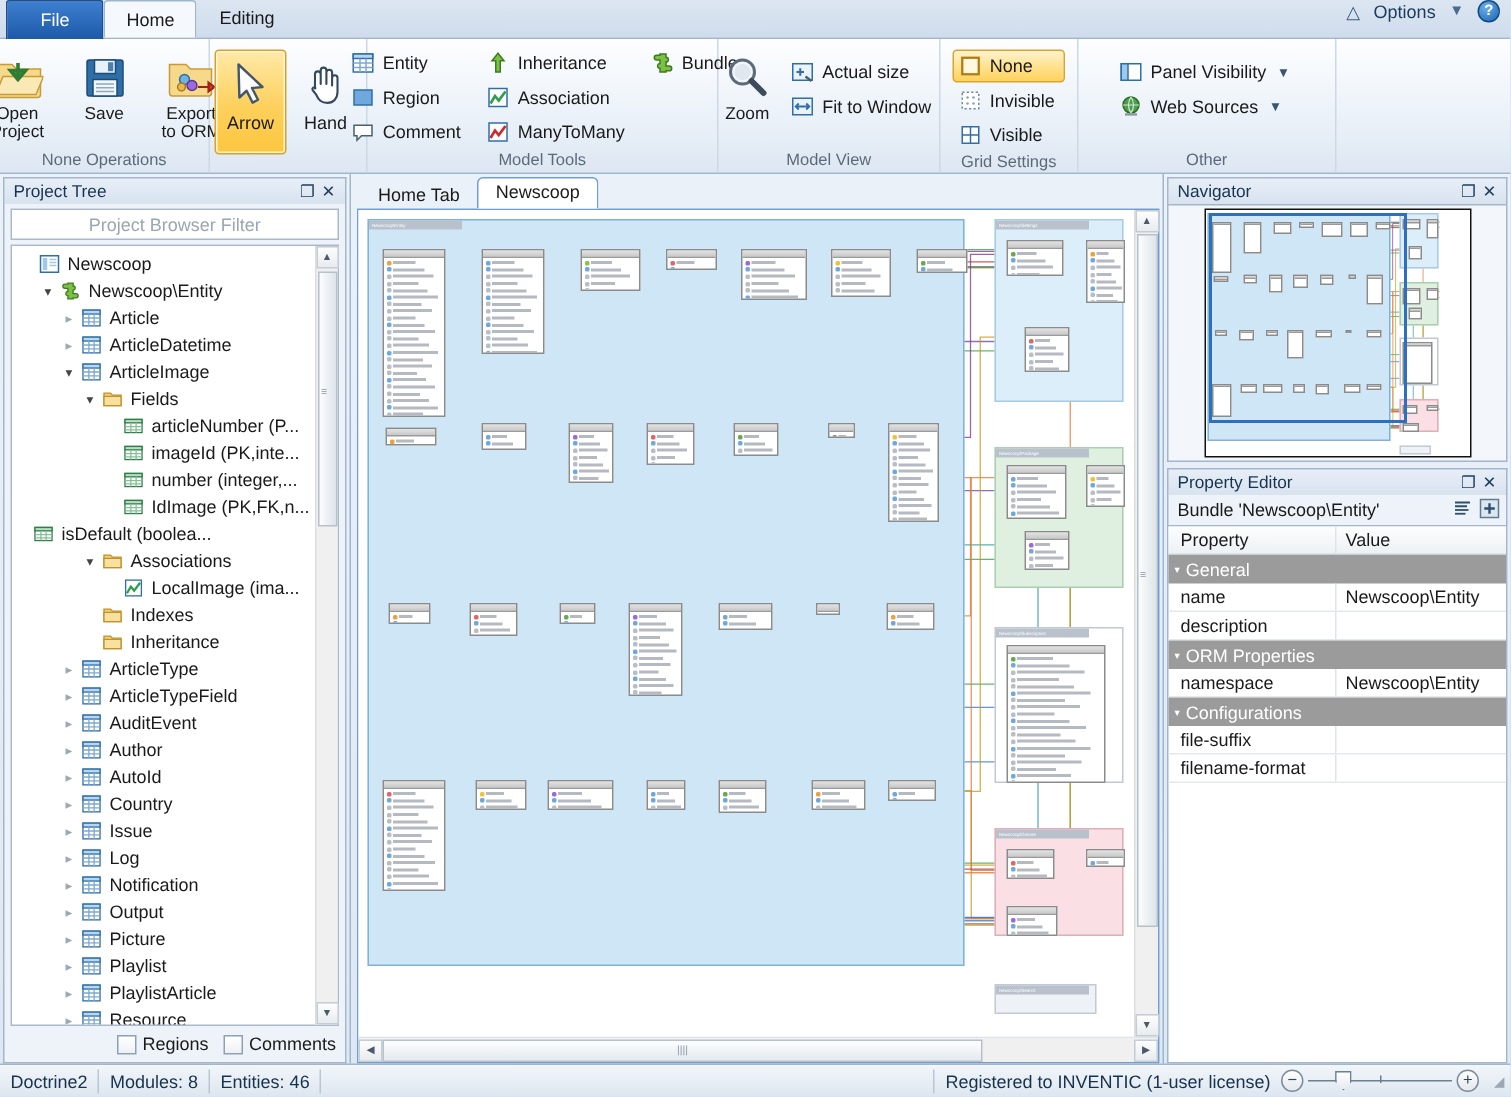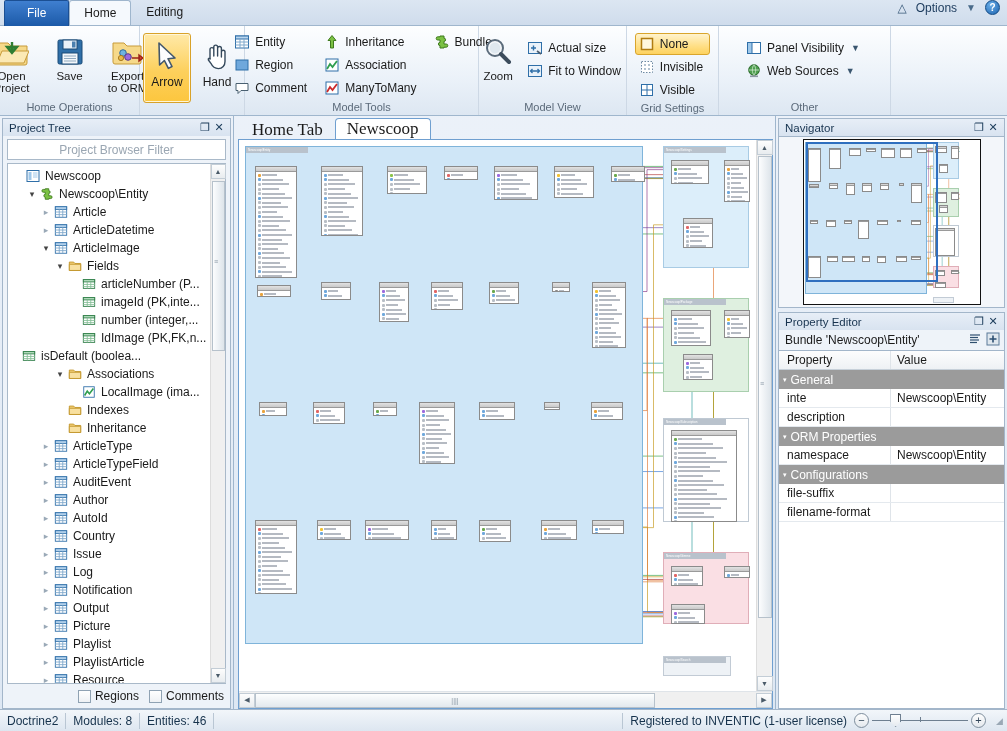--- a/index.html
+++ b/index.html
@@ -185,25 +185,24 @@
   .cbrow { display: flex; align-items: center; gap: 4px; }
 
   
   #center { flex: 1; min-width: 0; display: flex; flex-direction: column; padding: 2px 0 0 0; }
   .doctabs {
     height: 21px; display: flex; align-items: flex-end; gap: 0;
     padding-left: 6px;
   }
   .dtab {
     height: 19px; line-height: 18px; padding: 0 11px;
-    font-size: 17px;
+    font-size: 12px;
     border: 1px solid transparent; border-bottom: none;
     border-radius: 4px 4px 0 0;
     cursor: default;
-    font-family: Liberation Serif, serif;
   }
   .dtab.active {
     background: #fff; border-color: #6f9fd0; height: 21px; line-height: 19px;
     position: relative; z-index: 2;
   }
   .canvas-outer {
     flex: 1; margin: 0 2px 0 4px;
     border: 1px solid #6f9fd0; background: #fff;
     display: flex; flex-direction: column; min-height: 0;
     position: relative;
@@ -354,21 +353,21 @@
               <path d="M2 7h11l3 3h14v16a2 2 0 0 1-2 2H4a2 2 0 0 1-2-2z" fill="#f6d98a" stroke="#c79b3a"></path>
               <circle cx="12" cy="17" r="3.3" fill="#6fb3e0" stroke="#2f6c9c"></circle>
               <circle cx="17" cy="21" r="3.3" fill="#9c6ade" stroke="#5b3a8c"></circle>
               <circle cx="10" cy="22" r="2.6" fill="#e8b84a" stroke="#a87b1e"></circle>
               <path d="M21 22h8M28 19l4 3-4 3z" fill="#d63b2a" stroke="#9c2318" stroke-width="1.4"></path>
             </svg>
           </div>
           <div class="cap"><span>Export</span><br><span>to ORM</span></div>
         </div>
       </div>
-      <div class="rlabel">Home Operations</div>
+      <div class="rlabel">None Operations</div>
     </div>
 
     <div class="rgroup" style="width:105px;">
       <div class="rbody" style="padding-top:4px;">
         <div class="toolbtn sel">
           <svg width="30" height="32" viewBox="0 0 30 32">
             <path d="M7 3l16 15-7 .7 4 7.8-3.6 1.9-4-7.9L7.6 25z" fill="#fdfdfd" stroke="#43576b" stroke-width="1.6" stroke-linejoin="round"></path>
           </svg>
           <div class="cap">Arrow</div>
         </div>
@@ -2452,21 +2451,21 @@
         <div id="propgrid-host">
             <div class="pgrow pgcat">
               <div class="pgname">
                 <span class="catarrow">▾</span>
                 <span>General</span>
               </div>
               <div class="pgval"></div>
             </div>
             <div class="pgrow datarow">
               <div class="pgname">
-                <span>inte</span>
+                <span>name</span>
               </div>
               <div class="pgval">Newscoop\Entity</div>
             </div>
             <div class="pgrow datarow">
               <div class="pgname">
                 <span>description</span>
               </div>
               <div class="pgval"></div>
             </div>
             <div class="pgrow pgcat">

